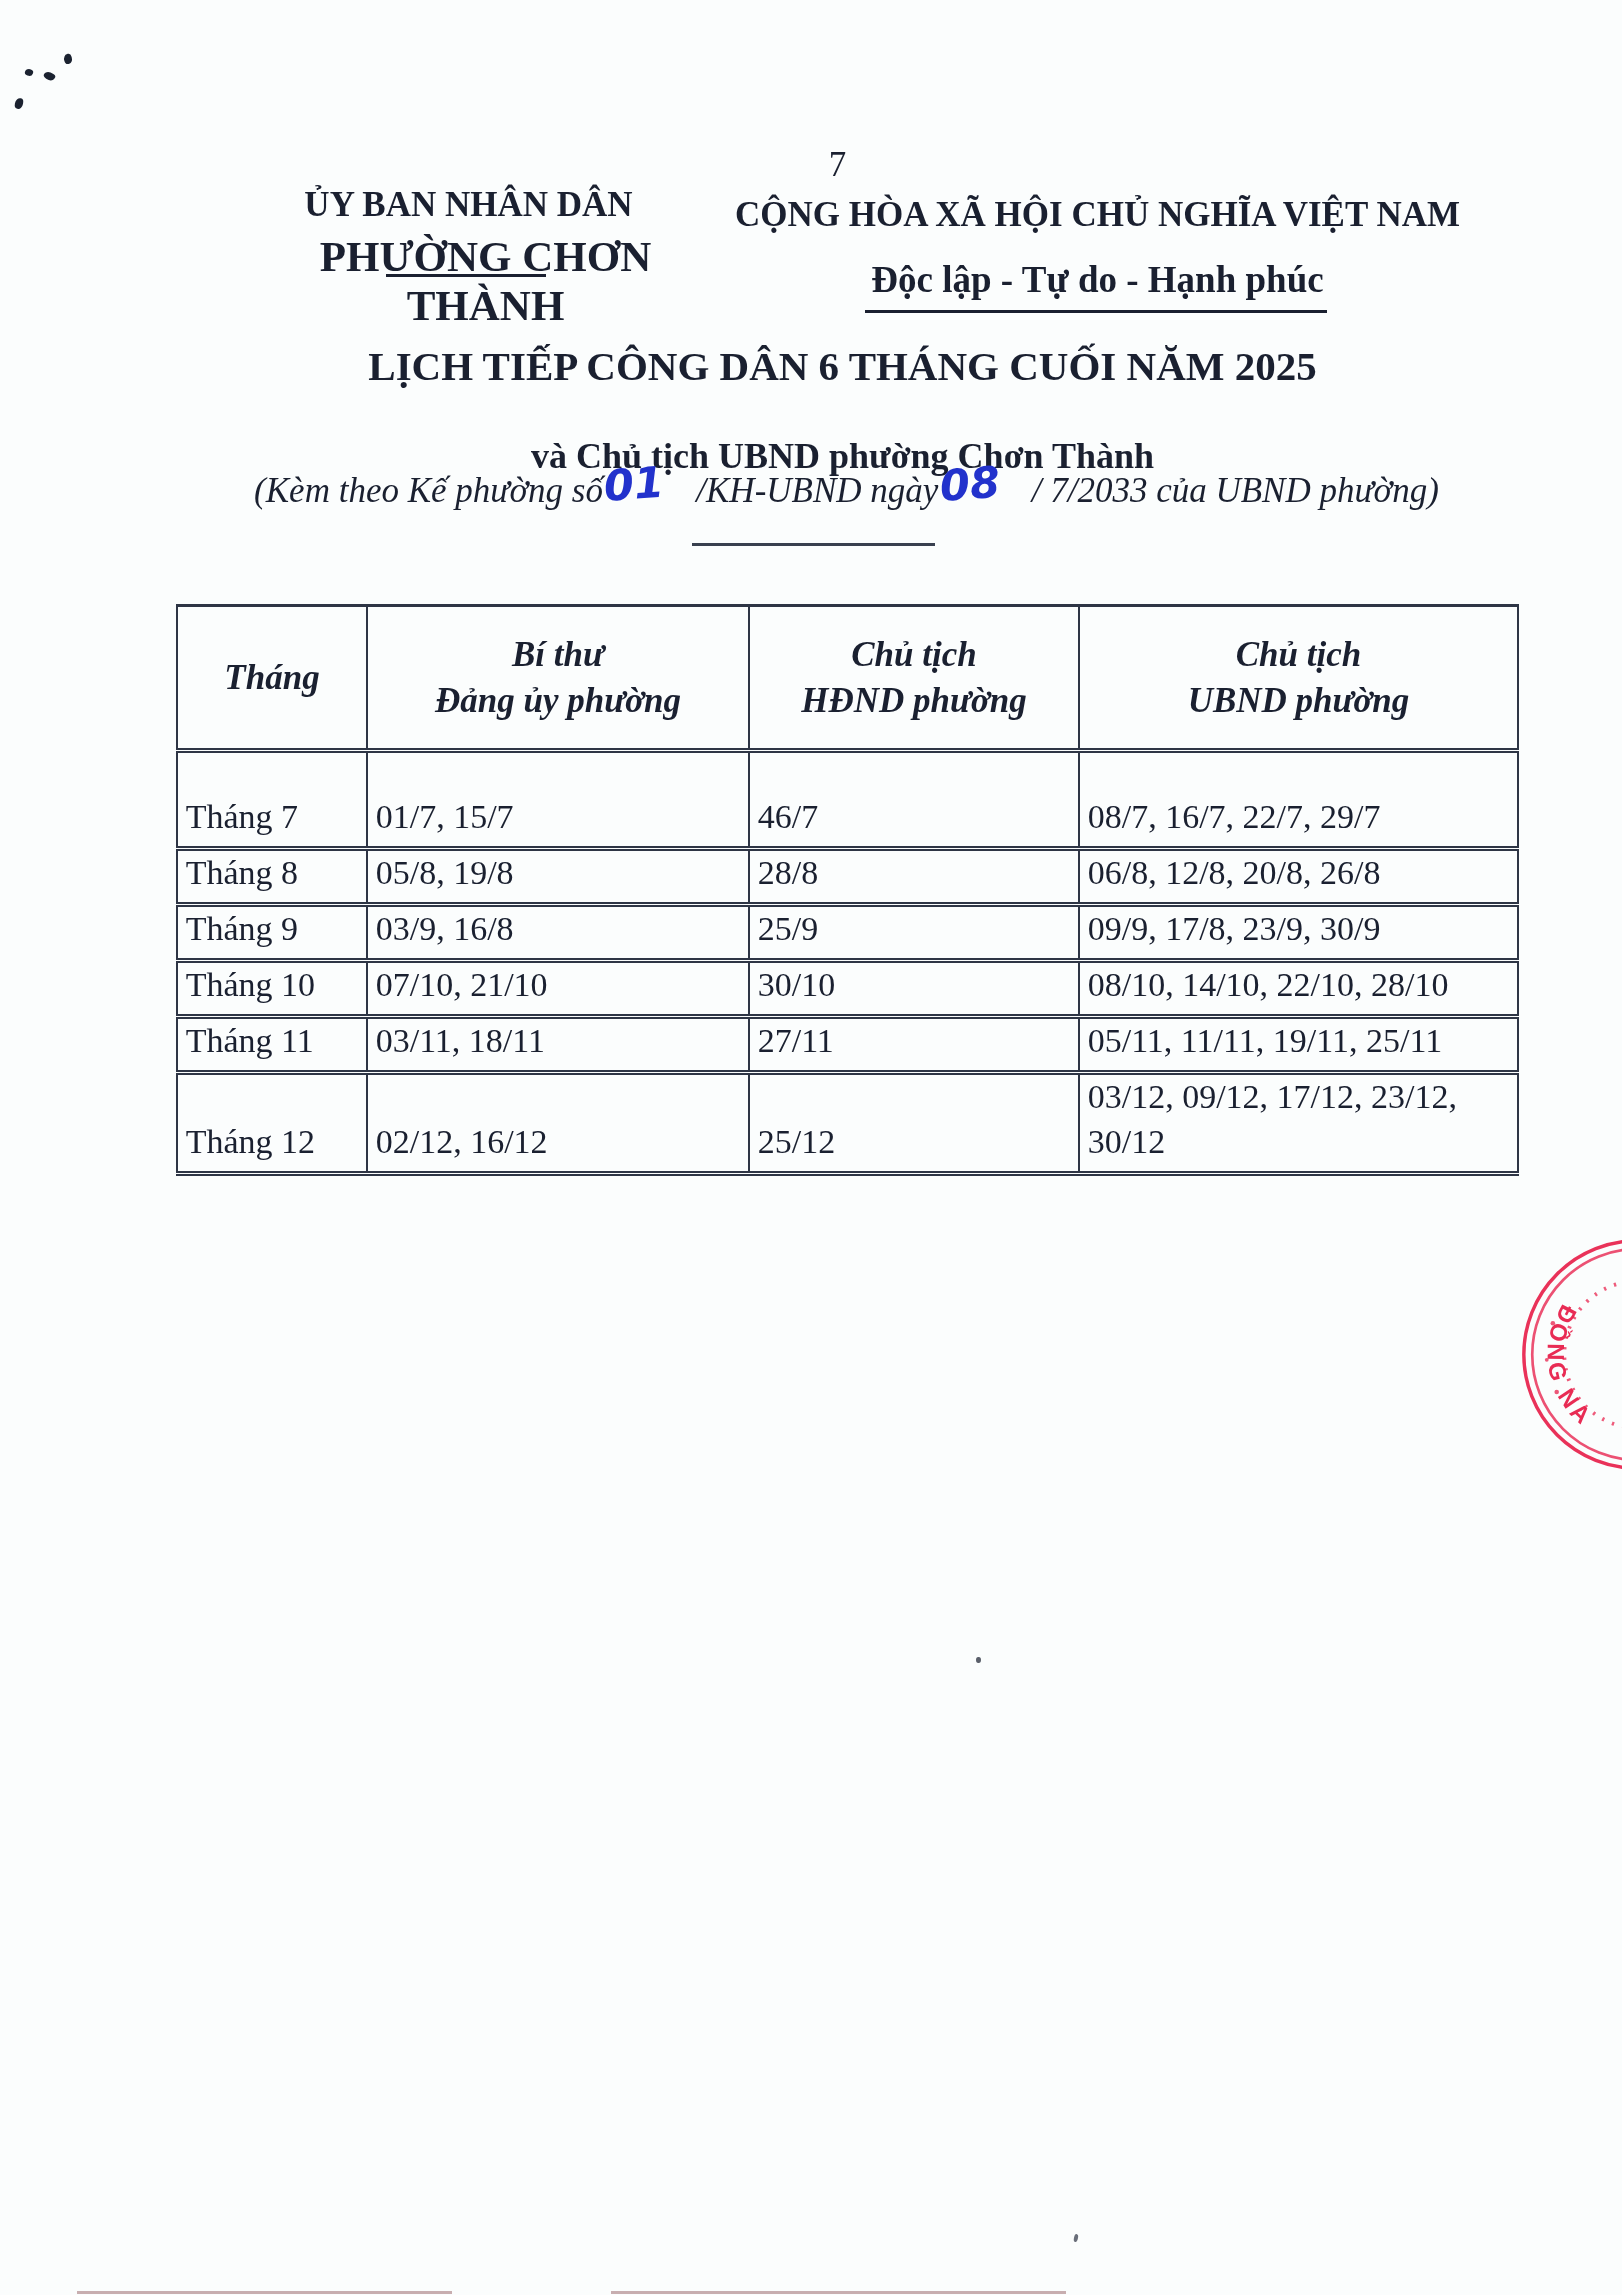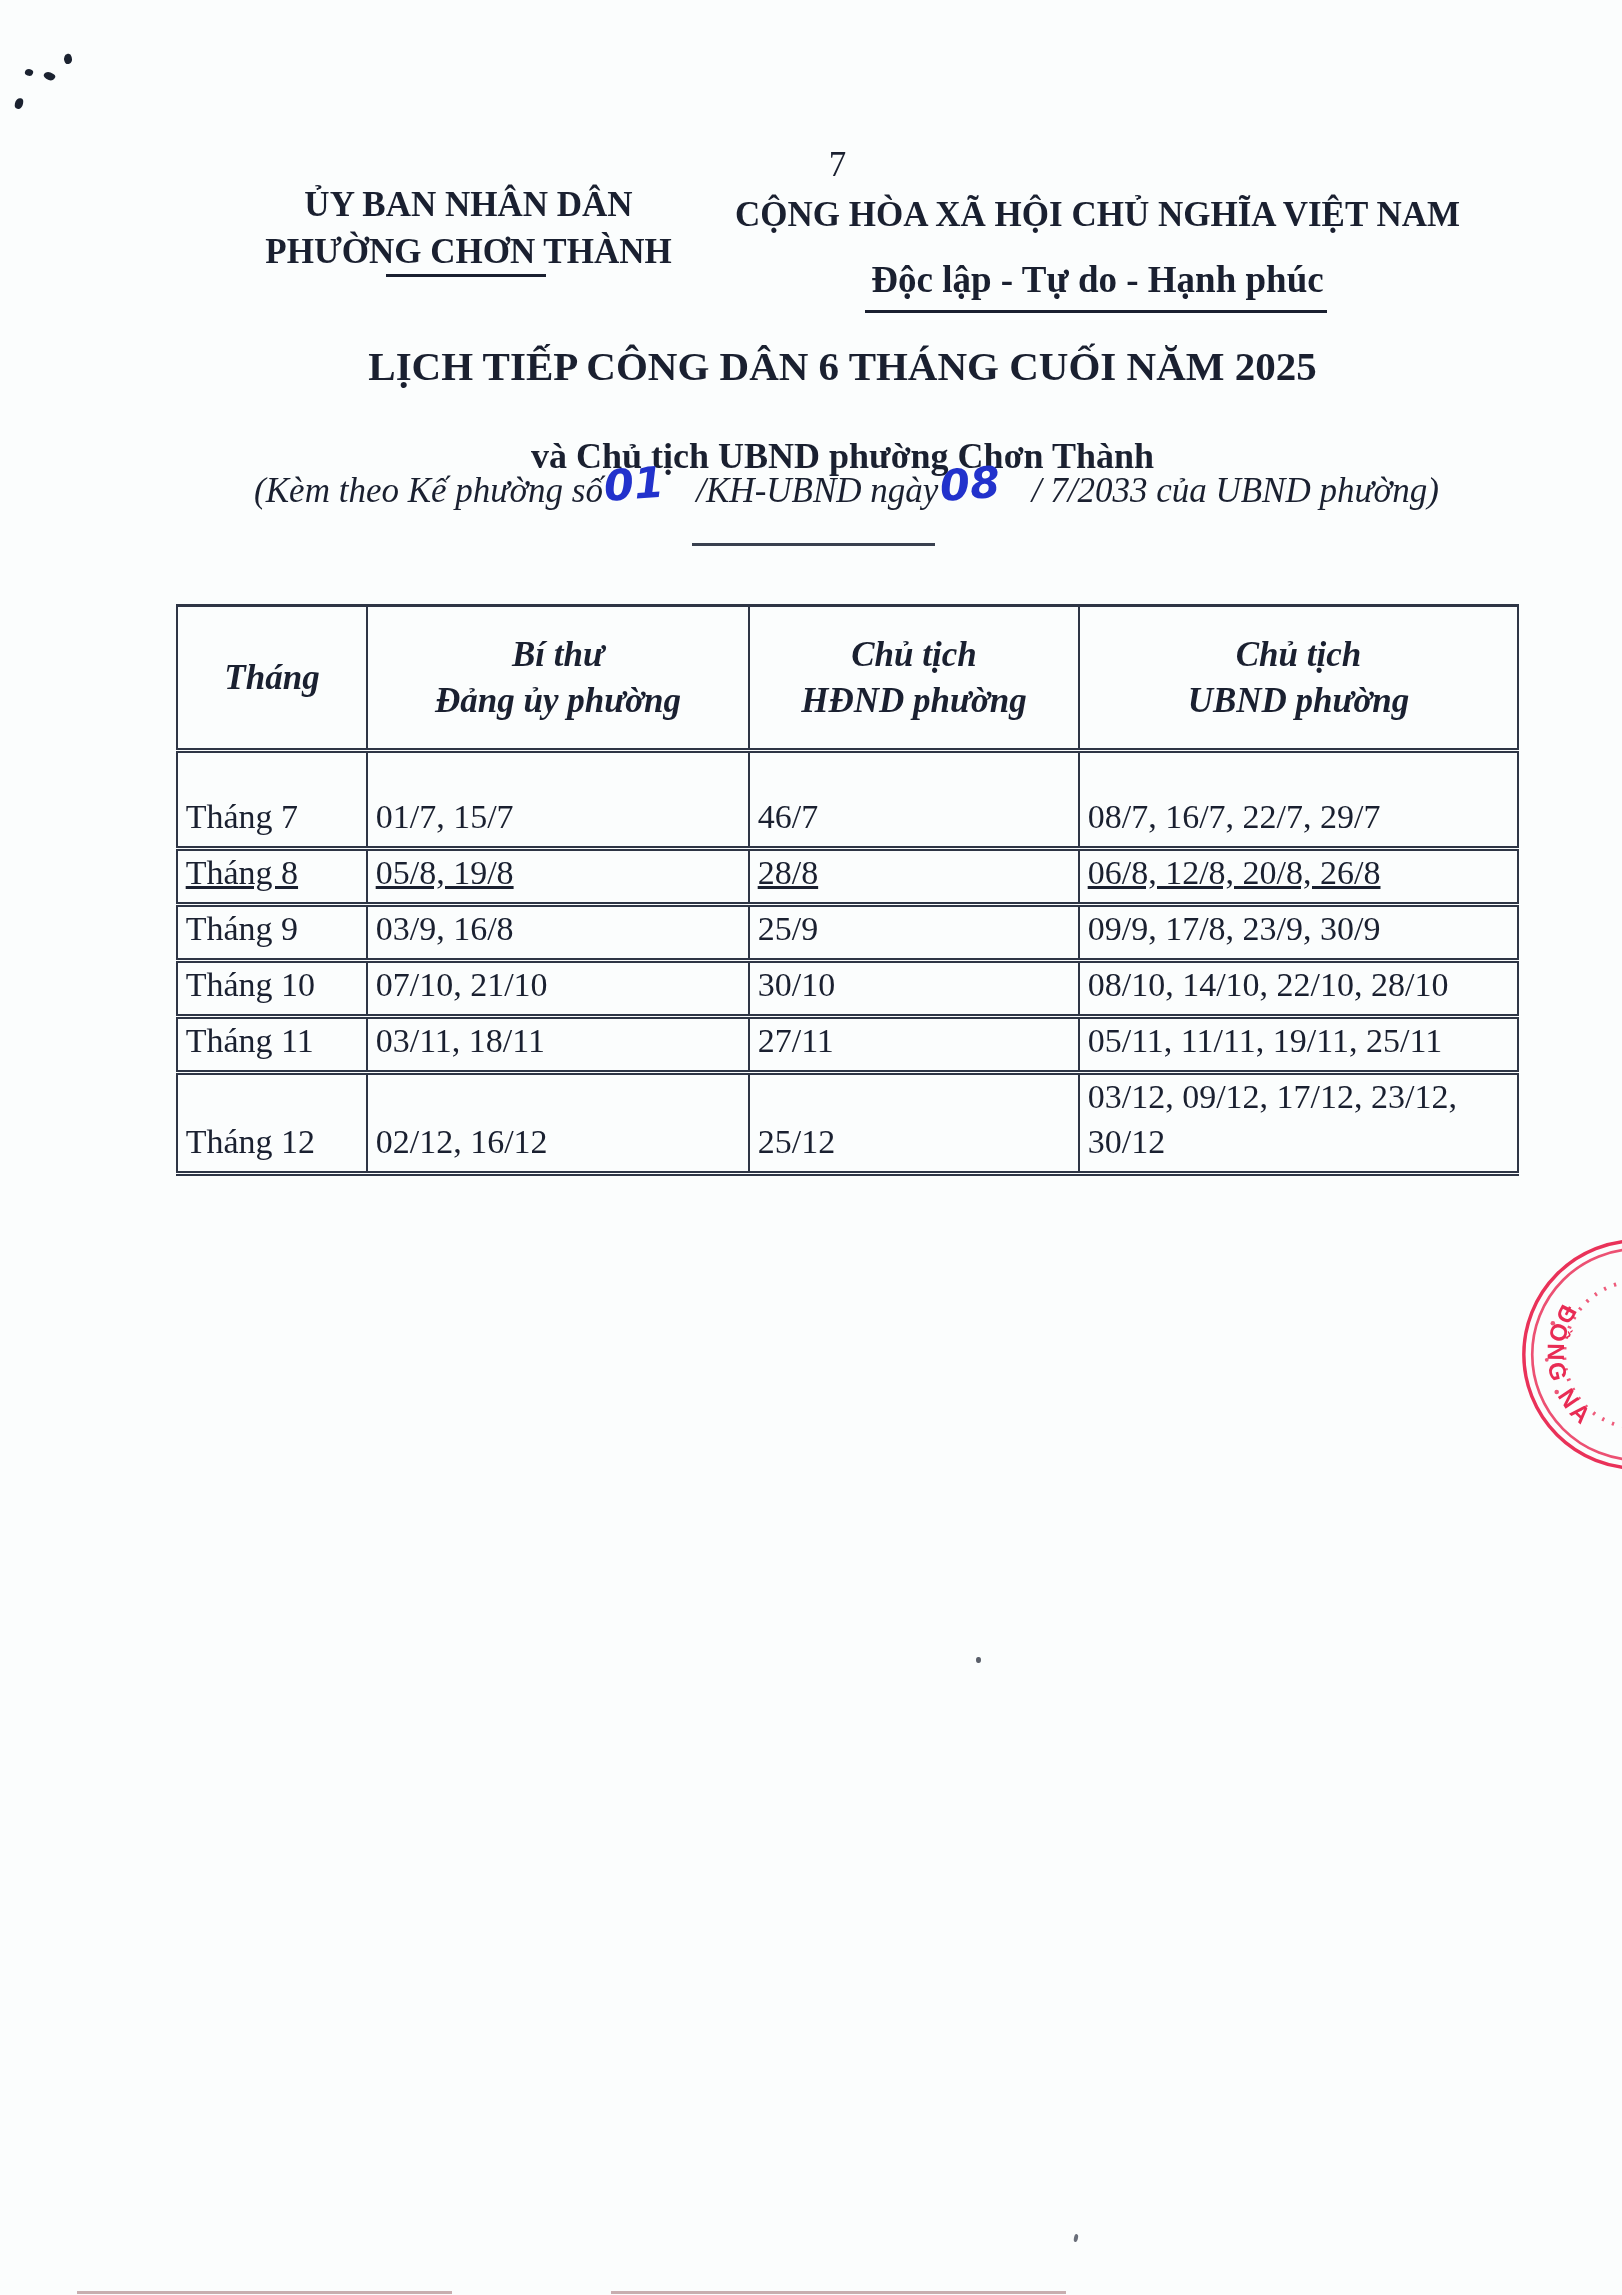--- a/index.html
+++ b/index.html
@@ -8,21 +8,21 @@
     background:#fbfdfd;overflow:hidden;
     font-family:"Liberation Serif","DejaVu Serif",serif;
     color:#1a2030;
   }
   .abs{position:absolute;}
   .ctr{text-align:center;}
   .b{font-weight:bold;}
   
   .pageno{left:819px;top:145px;width:37px;font-size:35px;text-align:center;}
   .hl1{left:239px;top:185px;width:459px;font-size:35px;}
-  .hl2{left:239px;top:232px;width:459px;font-size:35px;}
+  .hl2{left:256px;top:232px;width:459px;font-size:43px;}
   .hl-rule{left:386px;top:274px;width:160px;height:3.1px;background:#1a2030;}
   .hr1{left:715px;top:195px;width:765px;font-size:35px;}
   .hr2{left:715px;top:258px;width:765px;font-size:37px;text-align:center;}
   .hr-rule{left:865px;top:310px;width:462px;height:3.1px;background:#1a2030;}
   
   .title{left:345px;top:342px;width:995px;font-size:41px;}
   .sub1{left:345px;top:392px;width:995px;font-size:36px;}
   .sub2{left:345px;top:435px;width:995px;font-size:36px;}
   .attach{left:246px;top:471px;width:1201px;font-size:35px;font-style:italic;}
   .hw{
@@ -37,21 +37,21 @@
   .tbl th,.tbl td{
     border-left:2.3px solid #2e3545;border-right:2.3px solid #2e3545;
     border-top:5.4px double #2e3545;border-bottom:5.4px double #2e3545;
     padding:0 7.7px;overflow:hidden;
   }
   .tbl tr:first-child th{border-top:3.1px solid #2e3545;}
   .tbl th{font-size:35px;font-weight:bold;vertical-align:middle;text-align:center;line-height:1.3;}
   .tbl td{font-size:34px;vertical-align:bottom;padding-bottom:6.1px;line-height:1.32;}
   .rh{height:145px;font-style:italic;}  
   .r7{height:98px;}
-  .r8{height:51px;text-decoration:underline;}
+  .r8{height:51px;}
   .r9{height:51px;}
   .r10{height:51px;}
   .r11{height:50px;}
   .r12{height:89px;}
   
   .speck{background:#1b2230;border-radius:60% 40% 55% 45%;}
   .sp1{left:25px;top:69px;width:8.4px;height:6.9px;transform:rotate(20deg);}
   .sp2{left:64px;top:54px;width:7.7px;height:10px;transform:rotate(-15deg);}
   .sp3{left:44px;top:72px;width:10.7px;height:7.7px;transform:rotate(35deg);border-radius:70% 30% 60% 40%;}
   .sp4{left:15.3px;top:98px;width:7.7px;height:10.7px;transform:rotate(10deg);}

